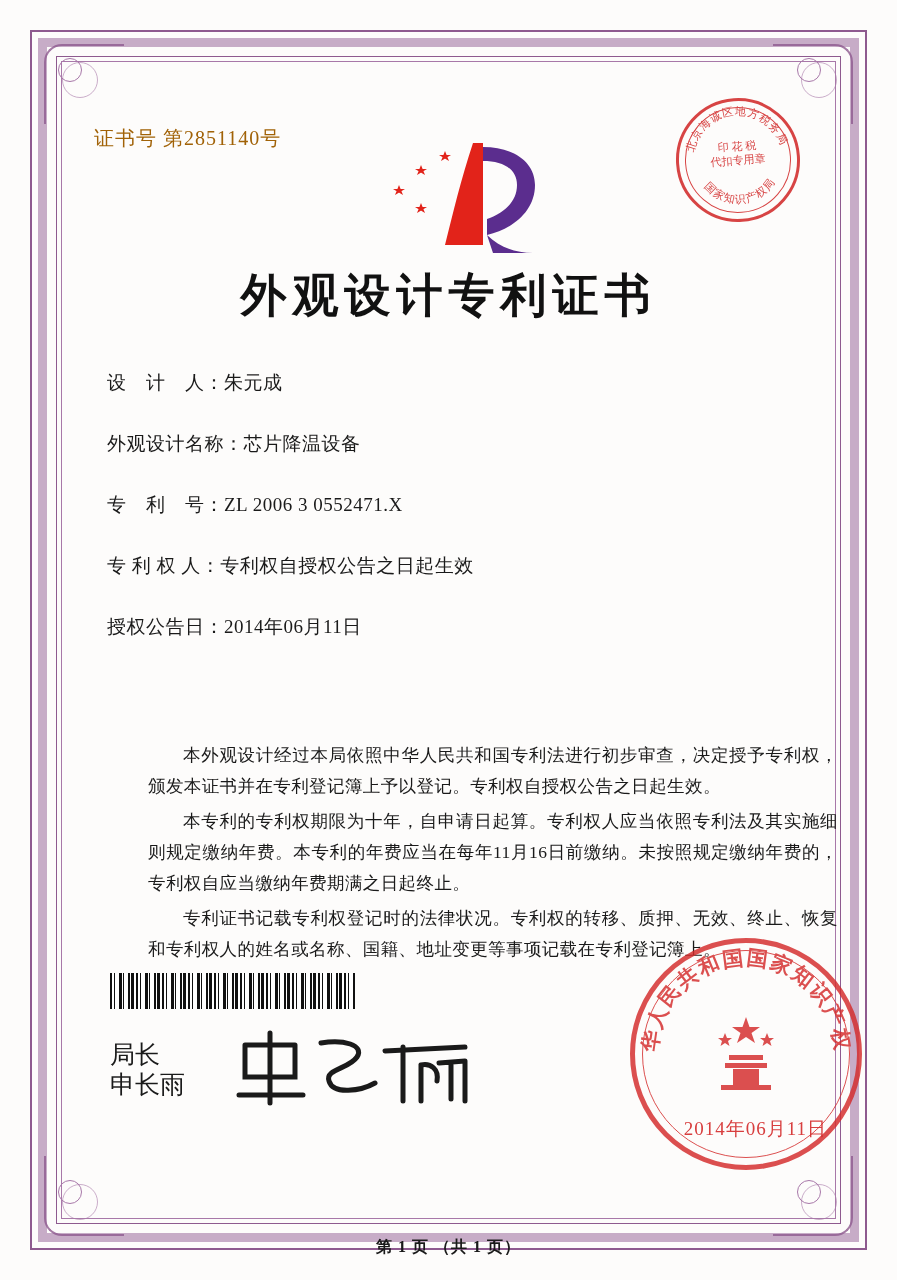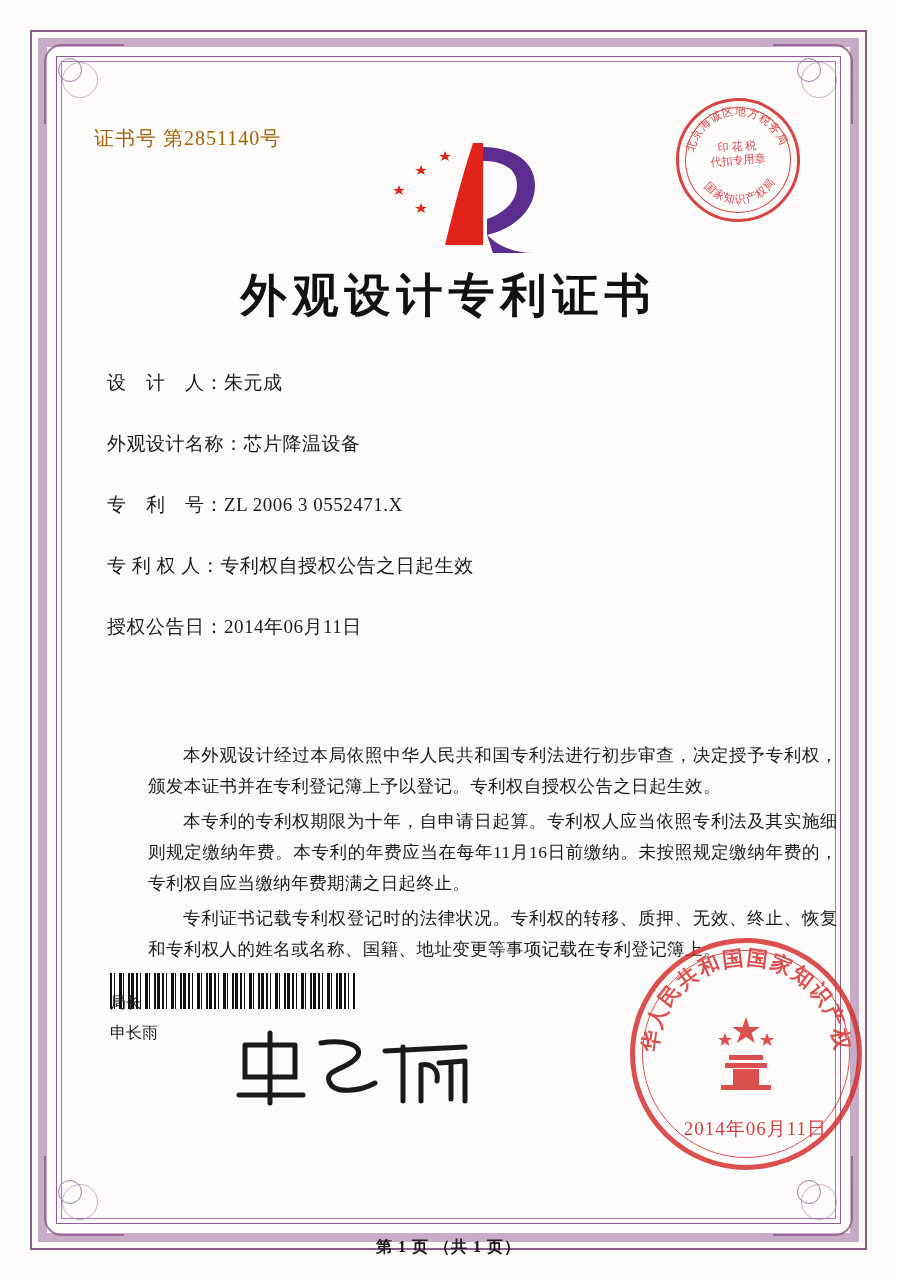--- a/index.html
+++ b/index.html
@@ -191,22 +191,22 @@
         #111 0px, #111 2px, #fff 2px, #fff 4px,
         #111 4px, #111 5px, #fff 5px, #fff 9px,
         #111 9px, #111 12px, #fff 12px, #fff 13px,
         #111 13px, #111 14px, #fff 14px, #fff 18px,
         #111 18px, #111 20px, #fff 20px, #fff 21px,
         #111 21px, #111 24px, #fff 24px, #fff 26px);
   }
 
   .signature-block {
     position: absolute;
-    left: 25px; top: 908px;
-    font-size: 16px;
+    left: 25px; top: 960px;
+    font-size: 25px;
     line-height: 30px;
     color: #1a1a1a;
   }
   .handwriting {
     position: absolute;
     left: 140px; top: 945px;
     width: 260px; height: 90px;
   }
 
   

